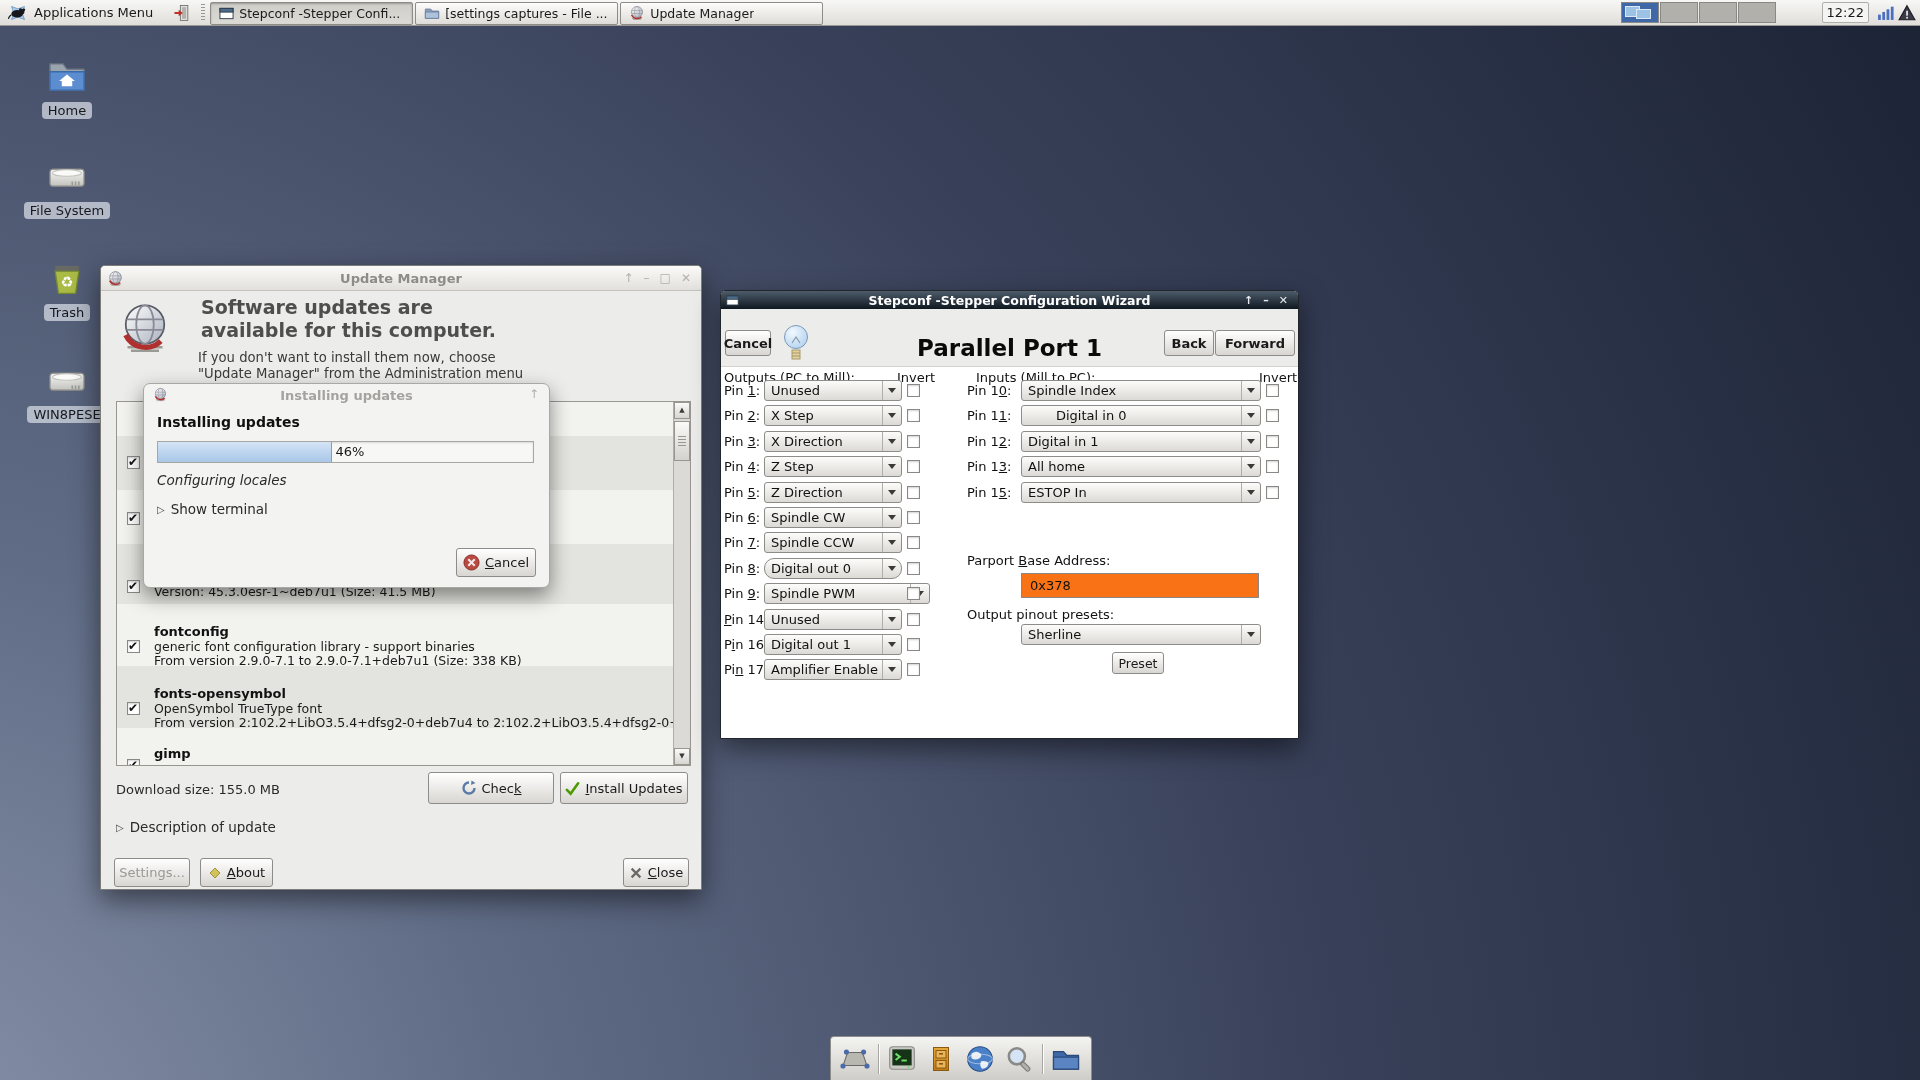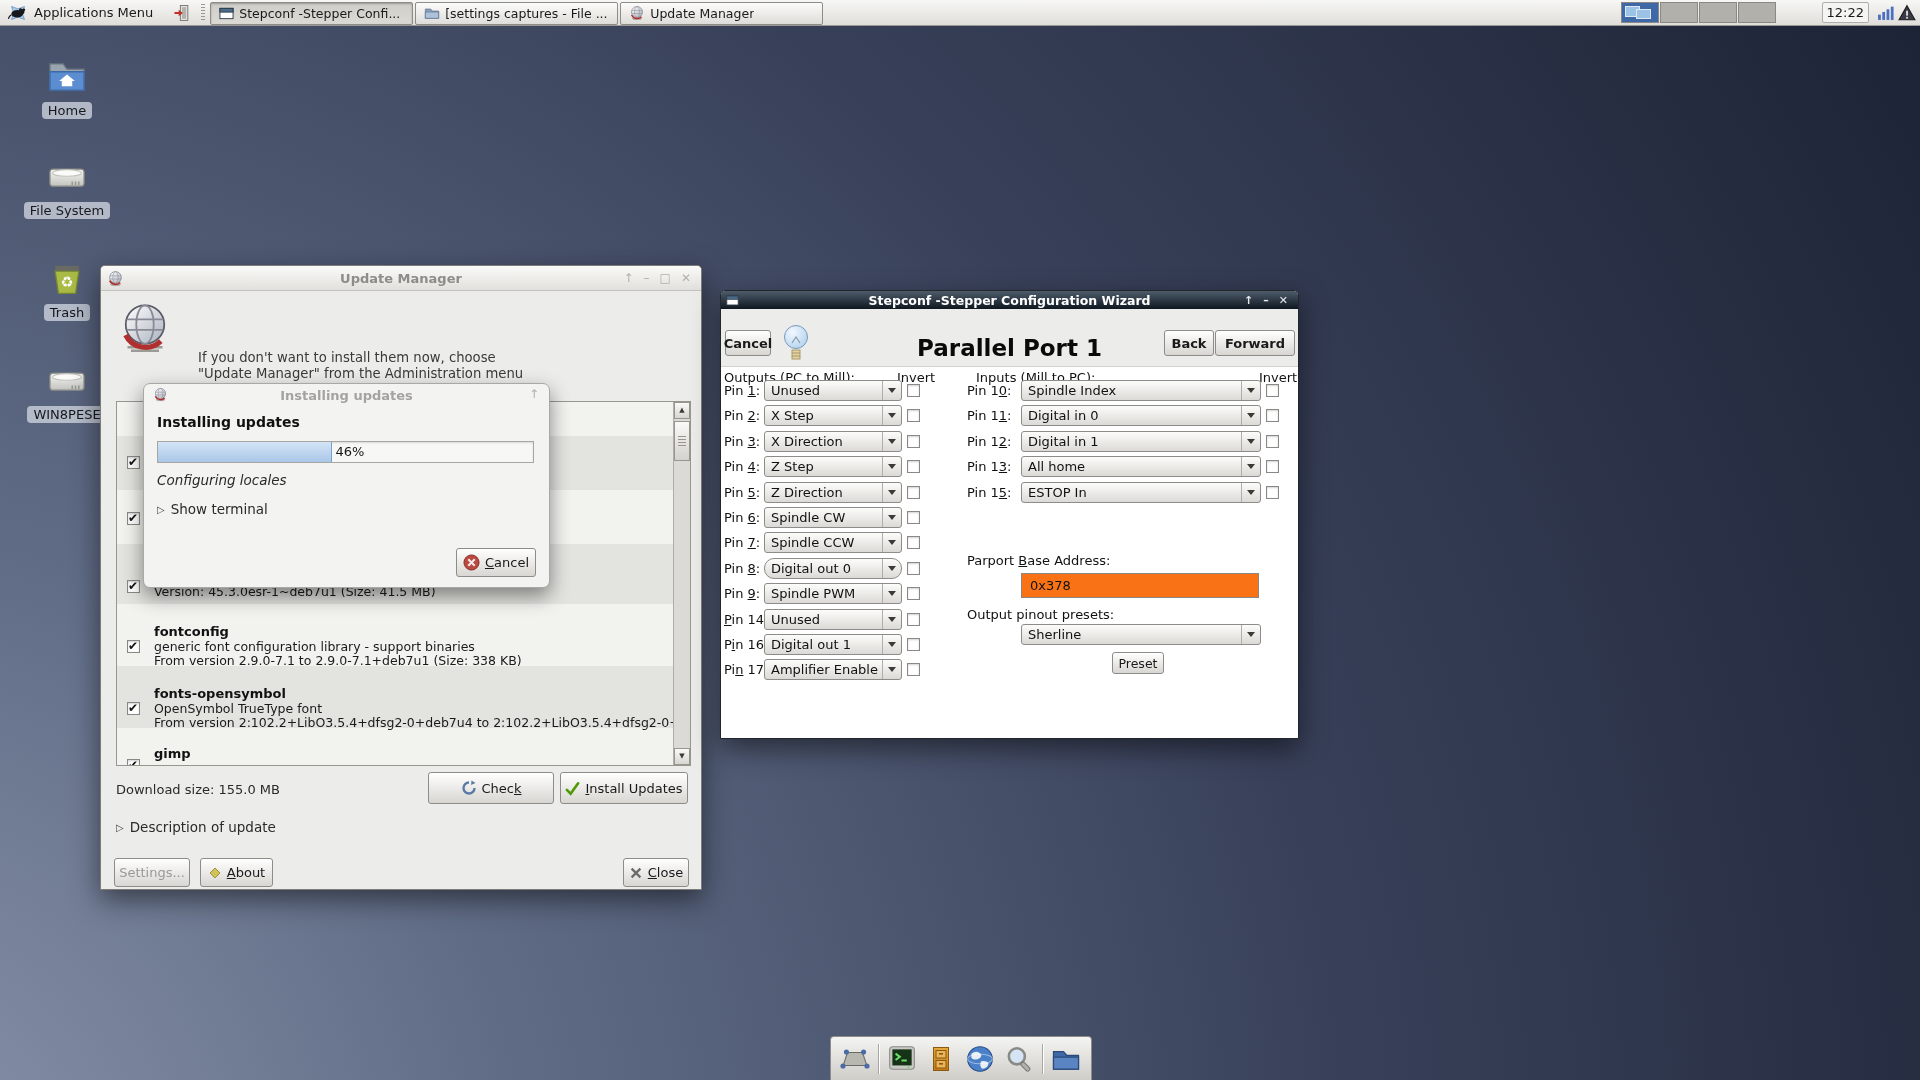--- a/index.html
+++ b/index.html
@@ -362,20 +362,24 @@
     <span class="wctl">
       <span>↑</span>
       <span>–</span>
       <span>□</span>
       <span>✕</span>
     </span>
   </div>
   <svg class="bigglobe" width="56" height="56">
       <use href="#i-globe"></use>
     </svg>
+  <h1>
+    <span>Software updates are</span><br>
+    <span>available for this computer.</span>
+  </h1>
   <div class="para">
     <span> If you don't want to install them now, choose</span><br>
     <span>"Update Manager" from the Administration menu</span><br>
     <span>later.</span>
   </div>
 
   <div class="list">
     <div class="lrow" style="top:0;height:34px;"></div>
     <div class="lrow dark" style="top:34px;height:54px;">
       <span class="cbx checked" style="left:10px;top:20px;"></span>
@@ -575,21 +579,21 @@
         <div class="combo" style="left:40px;width:138px;border-radius:10px;">
           <span class="ct">Digital out 0</span>
           <span class="cb">
             <i class="arr"></i>
           </span>
         </div>
         <span class="cbx" style="left:183px;top:4px;"></span>
       </div>
     <div class="pinrow" style="left:3px;top:216px;">
         <span class="pinlabel">Pin <u>9</u>:</span>
-        <div class="combo" style="left:40px;width:138px;justify-content:space-between;">
+        <div class="combo" style="left:40px;width:166px;justify-content:space-between;">
           <span class="ct">Spindle PWM</span>
           <span class="cb">
             <i class="arr"></i>
           </span>
         </div>
         <span class="cbx" style="left:183px;top:4px;"></span>
       </div>
     <div class="pinrow" style="left:3px;top:242px;">
         <span class="pinlabel"><u>P</u>in 14:</span>
         <div class="combo" style="left:40px;width:138px;">
@@ -626,21 +630,21 @@
         <div class="combo" style="left:54px;width:240px;">
           <span class="ct">Spindle Index</span>
           <span class="cb">
             <i class="arr"></i>
           </span>
         </div>
         <span class="cbx" style="left:299px;top:4px;"></span>
       </div>
     <div class="pinrow" style="left:246px;top:38px;">
         <span class="pinlabel">Pin 1<u>1</u>:</span>
-        <div class="combo" style="left:54px;width:240px;">
+        <div class="combo" style="left:54px;width:240px;padding-left:28px;">
           <span class="ct">Digital in 0</span>
           <span class="cb">
             <i class="arr"></i>
           </span>
         </div>
         <span class="cbx" style="left:299px;top:4px;"></span>
       </div>
     <div class="pinrow" style="left:246px;top:64px;">
         <span class="pinlabel">Pin 1<u>2</u>:</span>
         <div class="combo" style="left:54px;width:240px;">

